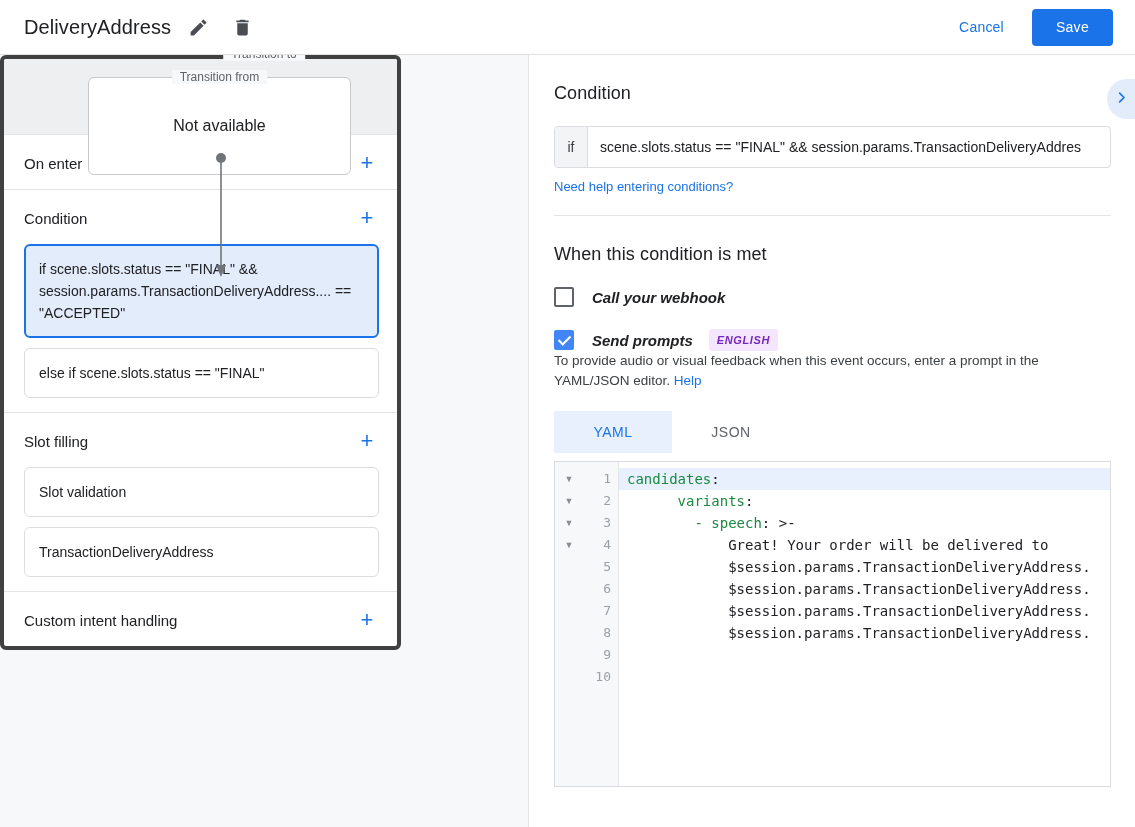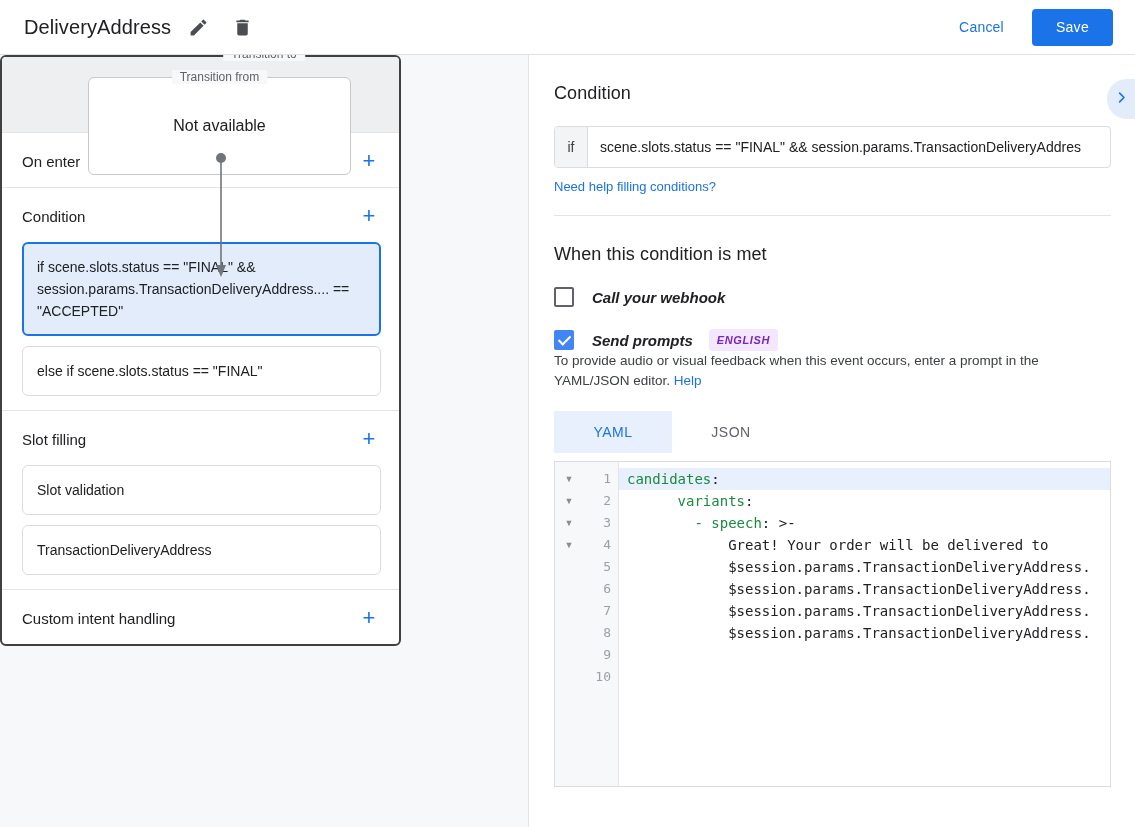--- a/index.html
+++ b/index.html
@@ -87,21 +87,21 @@
     height: 100%;
     font-size: 16px; color: #202124;
   }
 
   
   .connector { position: absolute; left: 215px; top: 98px; width: 12px; height: 130px; }
 
   #transition-to {
     left: 20px; top: 185px; width: 401px;
     background: #ffffff;
-    border: 2px solid #404040;
+    border: 4px solid #404040;
     border-radius: 6px;
     overflow: hidden;
   }
   .scene-head {
     background: #eeeff1;
     padding: 20px 0 18px;
     text-align: center;
     border-bottom: 1px solid #e3e4e6;
   }
   .scene-head .scene-name { font-size: 16px; color: #202124; }
@@ -431,21 +431,21 @@
             <polyline points="9 5 16 12 9 19"></polyline>
           </svg>
         </span>
       </div>
 
       <div class="if-row">
         <div class="if-label">if</div>
         <input class="if-input" type="text" value="scene.slots.status == &quot;FINAL&quot; &amp;&amp; session.params.TransactionDeliveryAddres" style="">
       </div>
 
-      <a class="help-link">Need help filling conditions?</a>
+      <a class="help-link">Need help entering conditions?</a>
       <hr class="hr">
     </div>
 
     <div class="rp-section">
       <div class="rp-heading">When this condition is met</div>
 
       <div class="check-row">
         <div class="cbox"></div>
         <div class="check-label">Call your webhook</div>
       </div>

